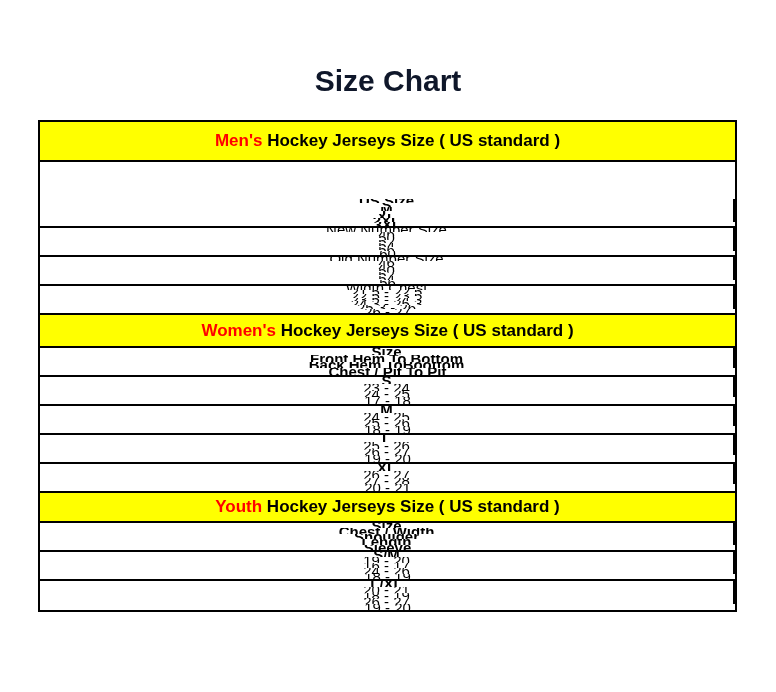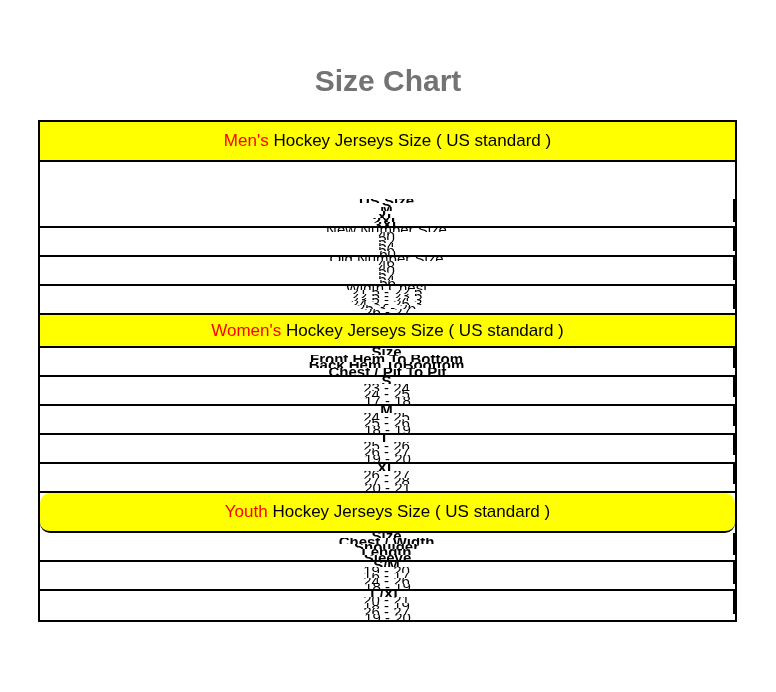--- a/index.html
+++ b/index.html
@@ -11,43 +11,43 @@
     font-family: "Liberation Sans", "DejaVu Sans", sans-serif;
     color: #000000;
   }
   .page-title {
     position: absolute;
     top: 64px; left: 0;
     width: 776px;
     text-align: center;
     font-size: 30px;
     font-weight: 700;
-    color: #737373;
+    color: #0f172a;
     letter-spacing: 0px;
   }
   .chart-wrap {
     position: absolute;
     left: 38px; top: 120px;
     width: 699px;
     border: 2px solid #000000;
     background: #ffffff;
   }
   .band {
     background: #FFFF00;
     border-bottom: 2px solid #000000;
     display: flex;
     align-items: center;
     justify-content: center;
-    font-weight: 400;
+    font-weight: 700;
     font-size: 17px;
     white-space: pre;
   }
   .band-men   { height: 40px; }
   .band-women { height: 33px; }
-  .band-youth { height: 40px; border-radius: 10px; }
+  .band-youth { height: 30px; }
   .band .red { color: #FF0000; }
   .grid { width: 100%; }
   .row {
     display: grid;
     height: 29px;
     border-bottom: 2px solid #000000;
   }
   .sec:last-child .grid .row:last-child { border-bottom: none; }
   .cols7 { grid-template-columns: 145px repeat(6, 1fr); margin-top: 37px; }
   .cols4 { grid-template-columns: 145px repeat(3, 1fr); }

